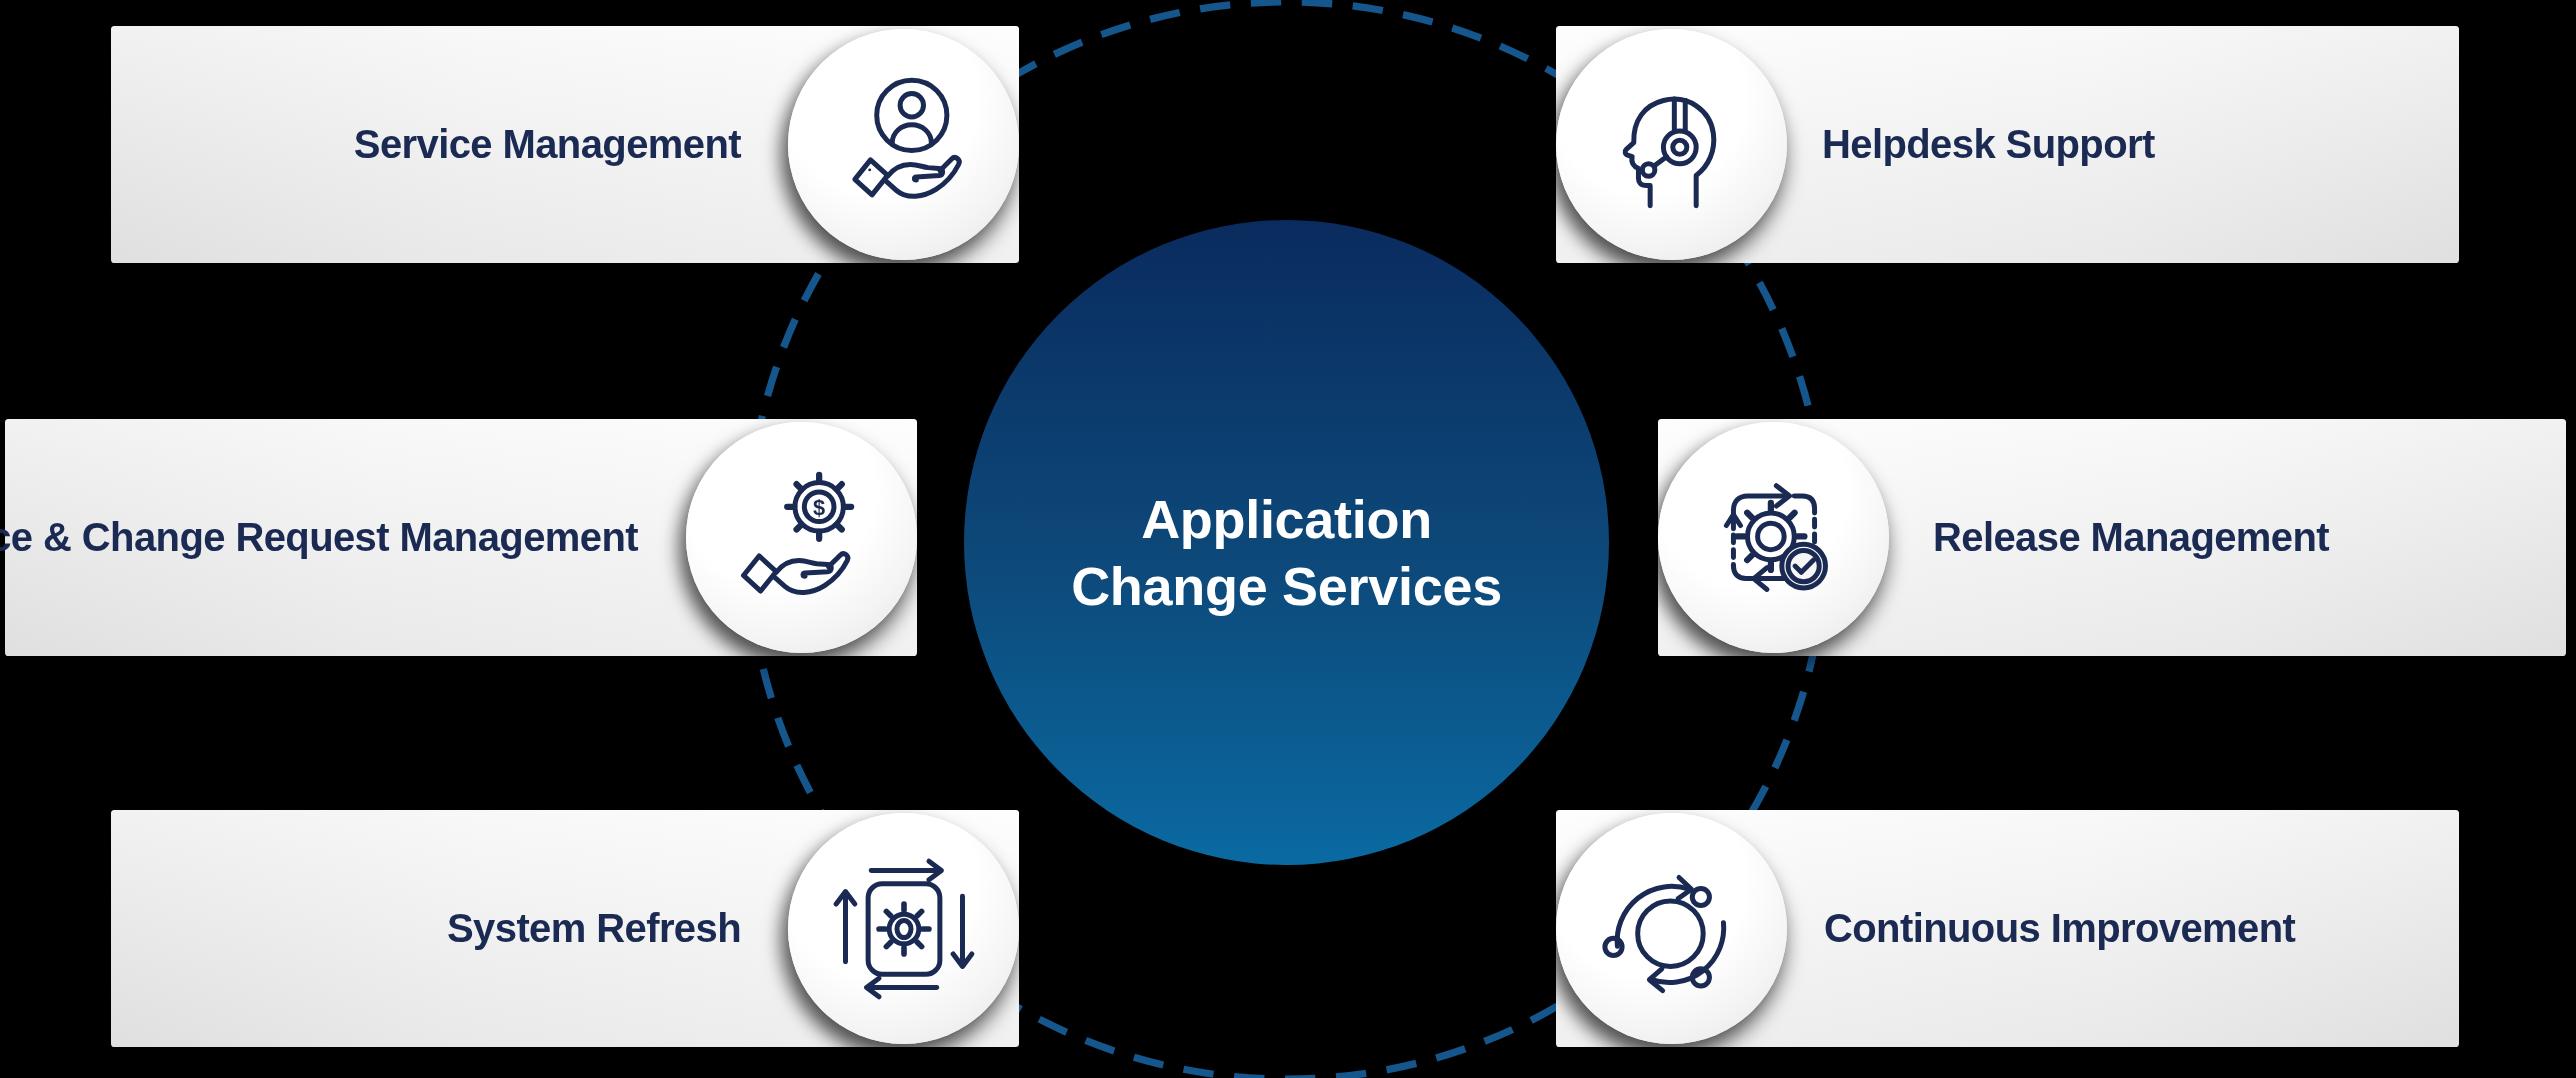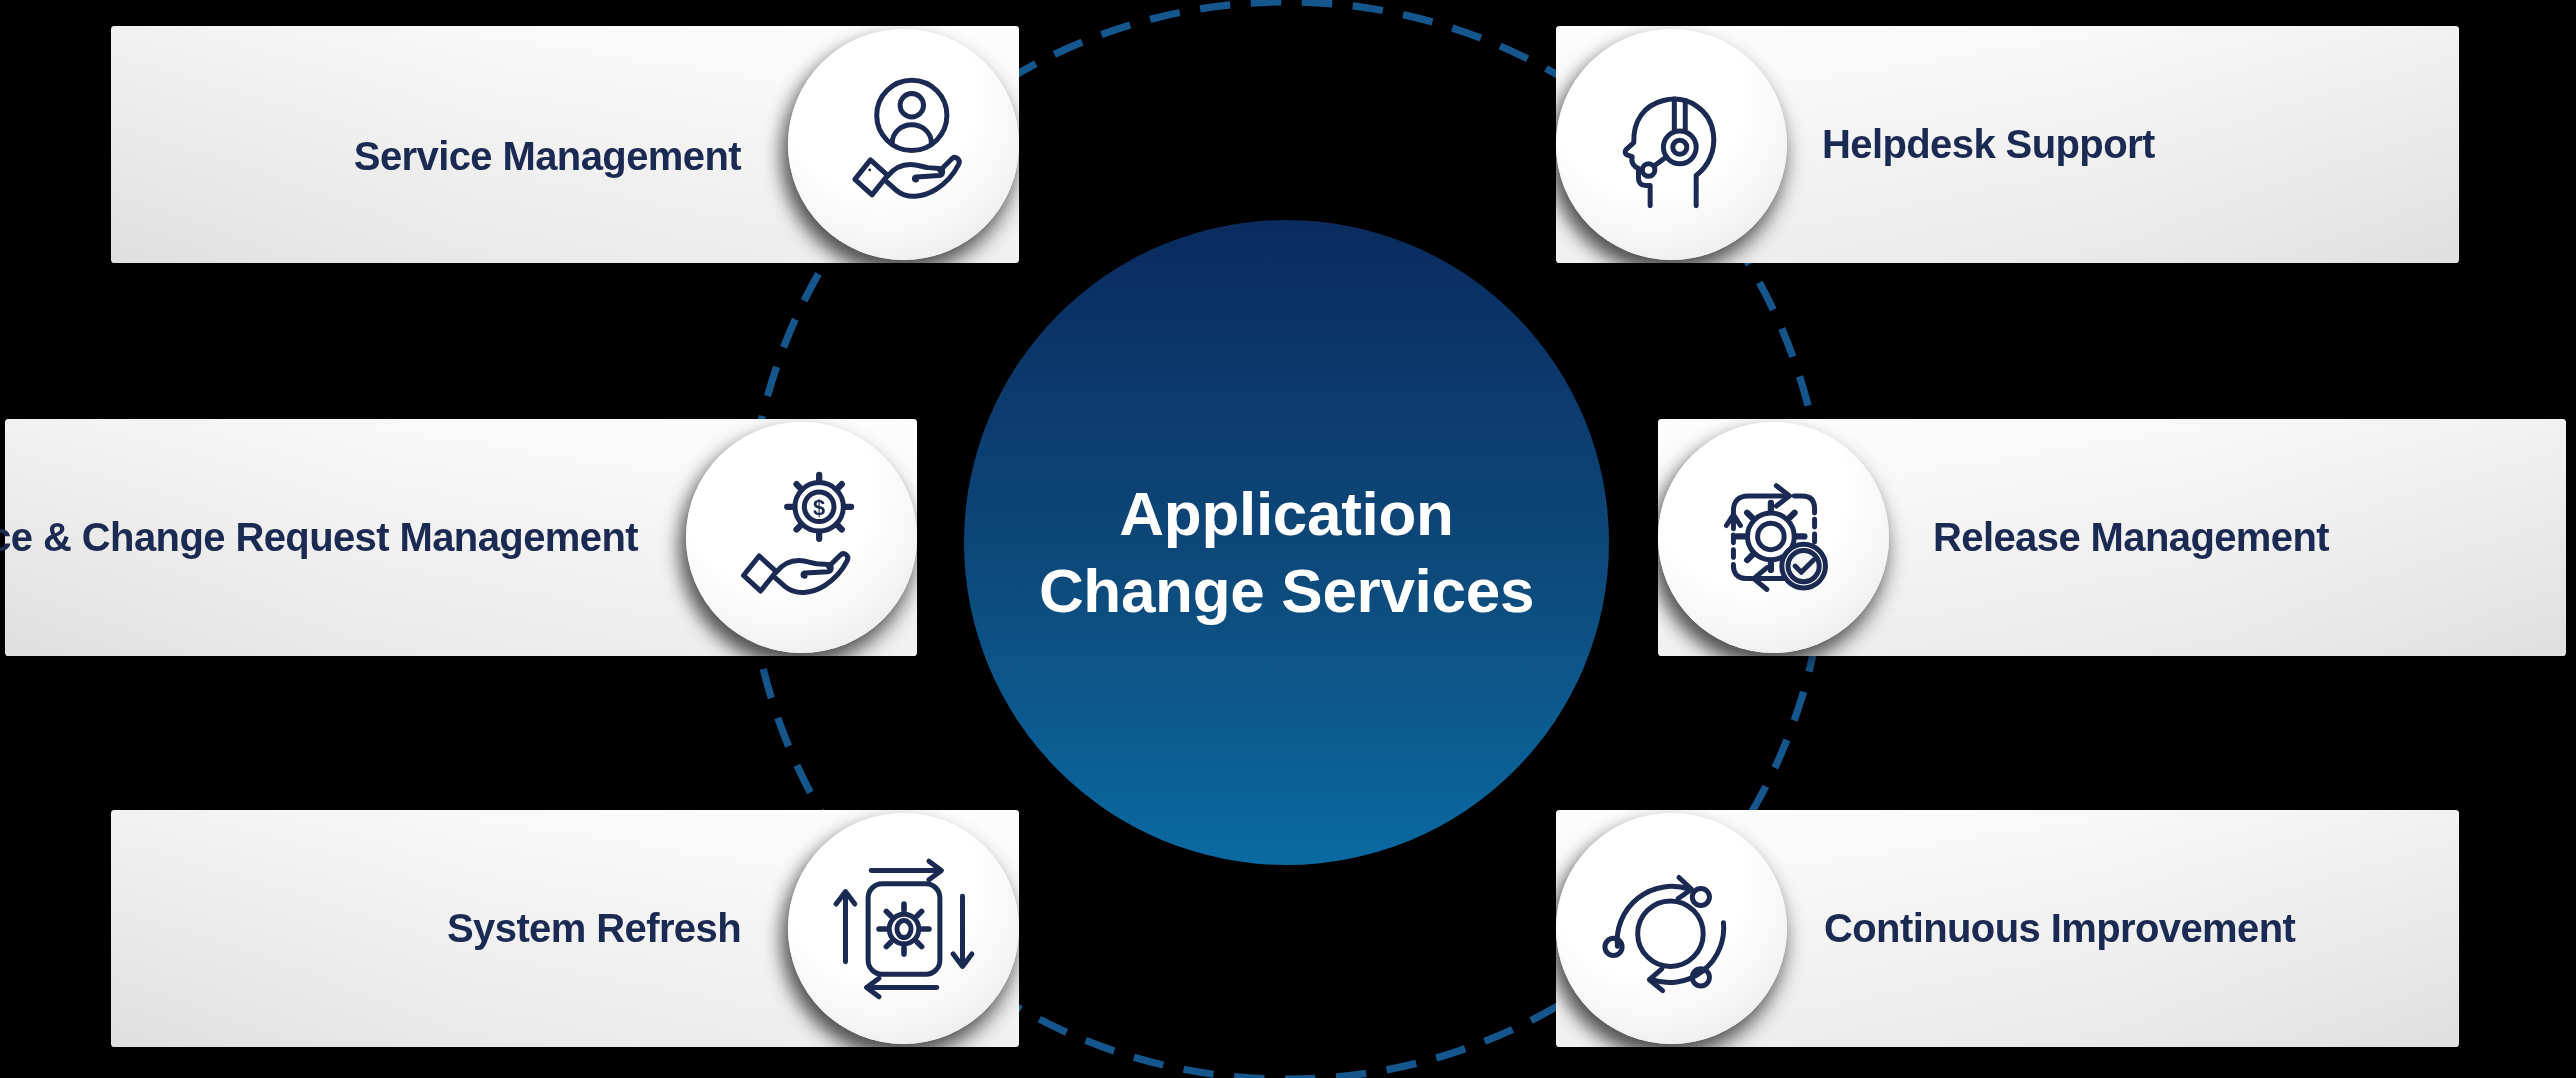--- a/index.html
+++ b/index.html
@@ -24,40 +24,40 @@
   .badge svg{width:156px;height:156px;}
 
   
   .label{position:absolute;transform:translateY(-50%);font-size:40px;font-weight:bold;
          letter-spacing:-0.6px;color:#1B2A52;white-space:nowrap;z-index:4;}
 
   
   .center-circle{position:absolute;left:964px;top:220px;width:645px;height:645px;
                  border-radius:50%;z-index:2;display:flex;align-items:center;justify-content:center;
                  background:linear-gradient(180deg,#0A2B5E 0%,#0D4A7B 55%,#0A6AA2 100%);}
-  .center-text{color:#fff;font-size:62px;font-weight:bold;line-height:1.24;text-align:center;
+  .center-text{color:#fff;font-size:54px;font-weight:bold;line-height:1.24;text-align:center;
                letter-spacing:-0.3px;transform:translateY(9.7px);}
   .center-text span{display:block;}
 
   
   .bar.tl{left:111px;top:26px;width:908px;}
   .bar.ml{left:4.9px;top:419px;width:912px;}
   .bar.bl{left:111px;top:810px;width:908px;}
   .bar.tr{left:1556px;top:26px;width:903px;}
   .bar.mr{left:1658px;top:419px;width:908px;}
   .bar.br{left:1556px;top:810px;width:903px;}
 
   .badge.tl{left:788px;top:29px;}
   .badge.ml{left:686px;top:422px;}
   .badge.bl{left:788px;top:813px;}
   .badge.tr{left:1556px;top:29px;}
   .badge.mr{left:1658px;top:422px;}
   .badge.br{left:1556px;top:813px;}
 
-  .label.tl{right:1835px;top:156px;text-align:right;}
+  .label.tl{right:1835px;top:144px;text-align:right;}
   .label.ml{right:1938px;top:537px;text-align:right;}
   .label.bl{right:1835px;top:928px;text-align:right;}
   .label.tr{left:1822px;top:144px;}
   .label.mr{left:1933px;top:537px;}
   .label.br{left:1824px;top:928px;}
 </style>
 </head>
 <body>
 
 <div class="canvas">

